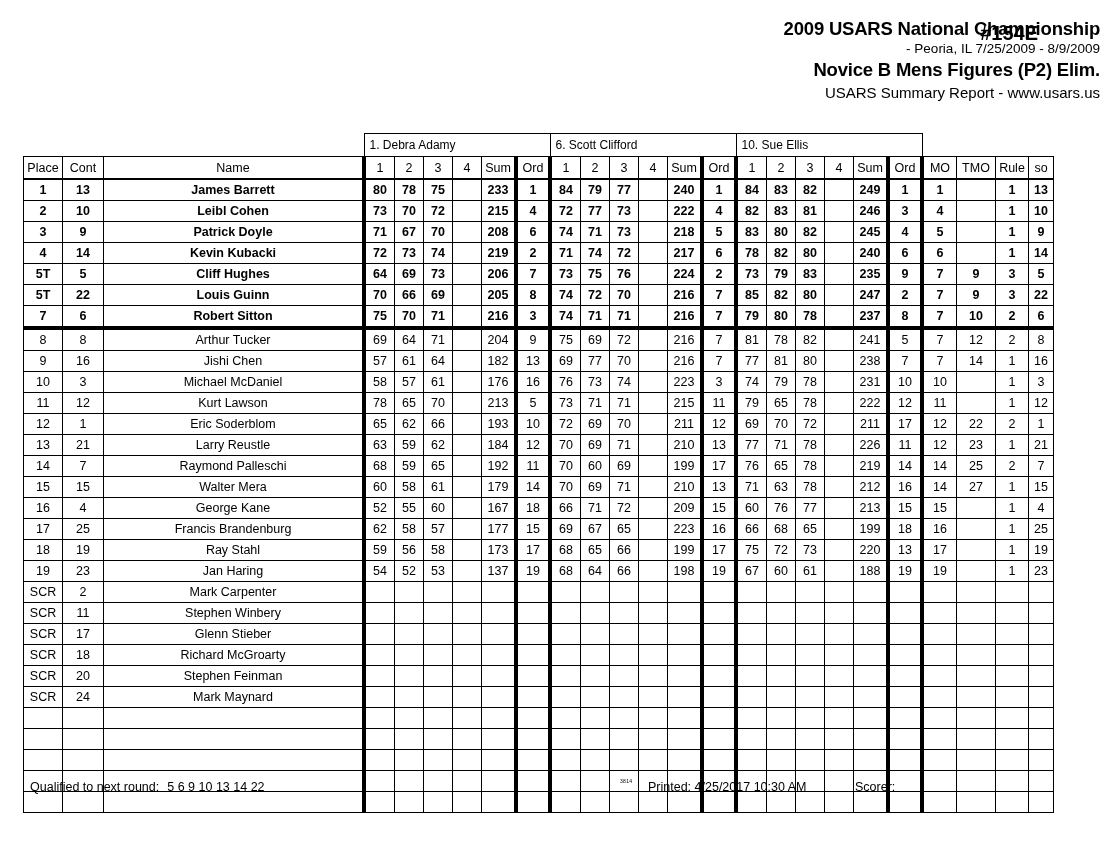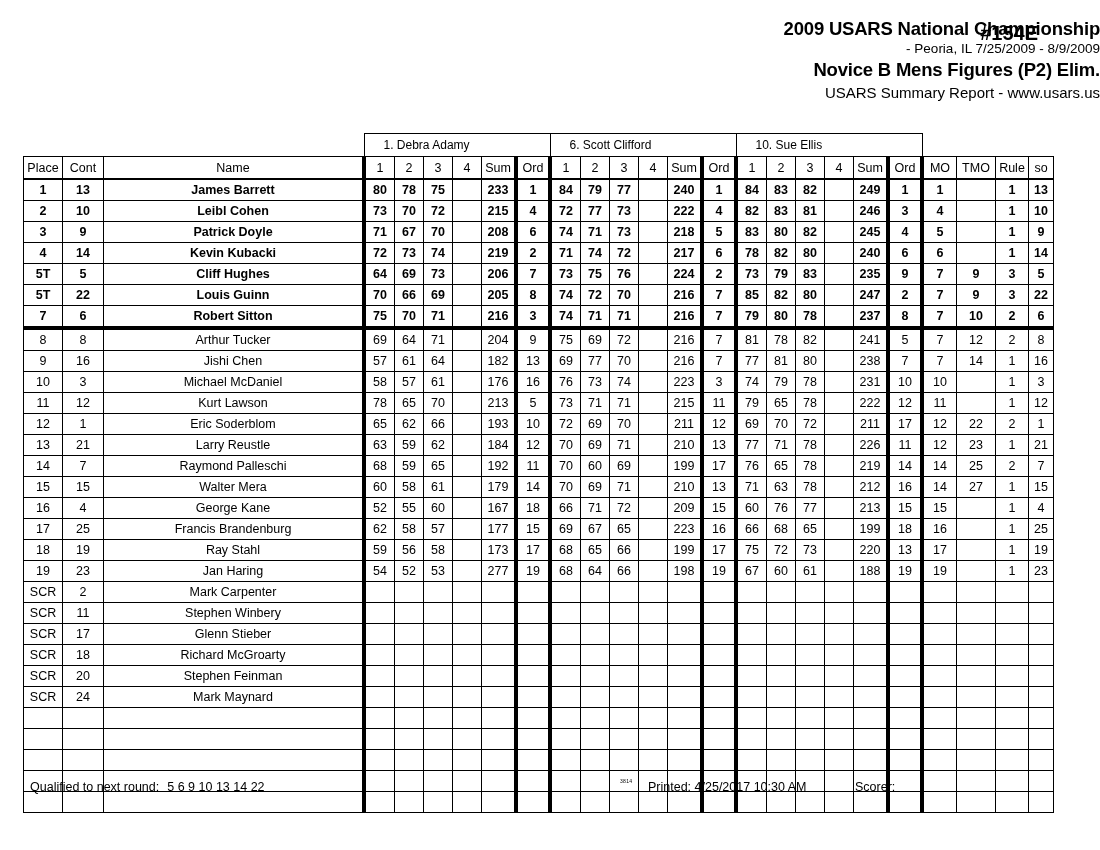--- a/index.html
+++ b/index.html
@@ -96,21 +96,21 @@
   tr.judge-band td {
     height: 22px;
     border: none;
     text-align: left;
   }
   tr.judge-band td.gap { border: none; }
   tr.judge-band td.jname {
     border-top: 1px solid #000;
     border-left: 1px solid #000;
     border-right: 1px solid #000;
-    padding-left: 19px;
+    padding-left: 5px;
     font-size: 12px;
   }
   tr.judge-band td.tail { border: none; }
 
   thead tr.colhead td { height: 21px; }
 
   
   .c-place { width: 38px; }
   .c-cont  { width: 40px; }
   .c-name  { width: 258px; text-align: left; }
@@ -722,21 +722,21 @@
           <td class="c-so">19</td>
         </tr>
         <tr>
           <td class="c-place">19</td>
           <td class="c-cont">23</td>
           <td class="c-name">Jan Haring</td>
           <td class="c-sc sep-left">54</td>
           <td class="c-sc">52</td>
           <td class="c-sc">53</td>
           <td class="c-sc"></td>
-          <td class="c-sum">277</td>
+          <td class="c-sum">137</td>
           <td class="c-ord sep-left sep-right">19</td>
           <td class="c-sc">68</td>
           <td class="c-sc">64</td>
           <td class="c-sc">66</td>
           <td class="c-sc"></td>
           <td class="c-sum">198</td>
           <td class="c-ord sep-left sep-right">19</td>
           <td class="c-sc">67</td>
           <td class="c-sc">60</td>
           <td class="c-sc">61</td>

